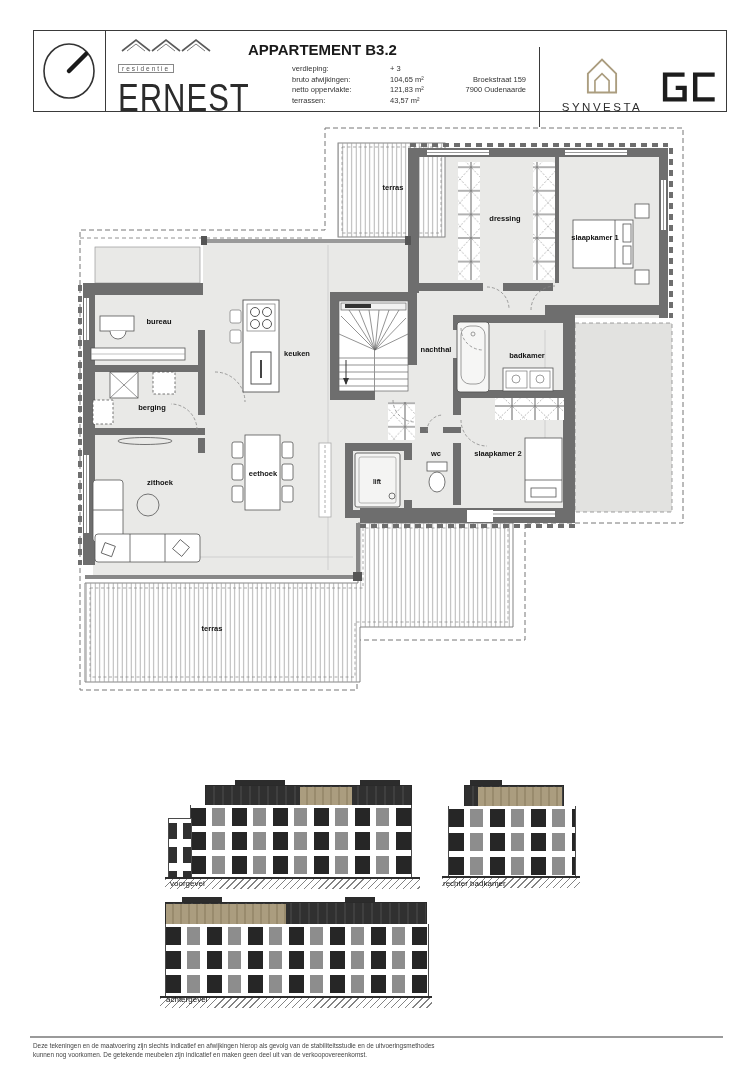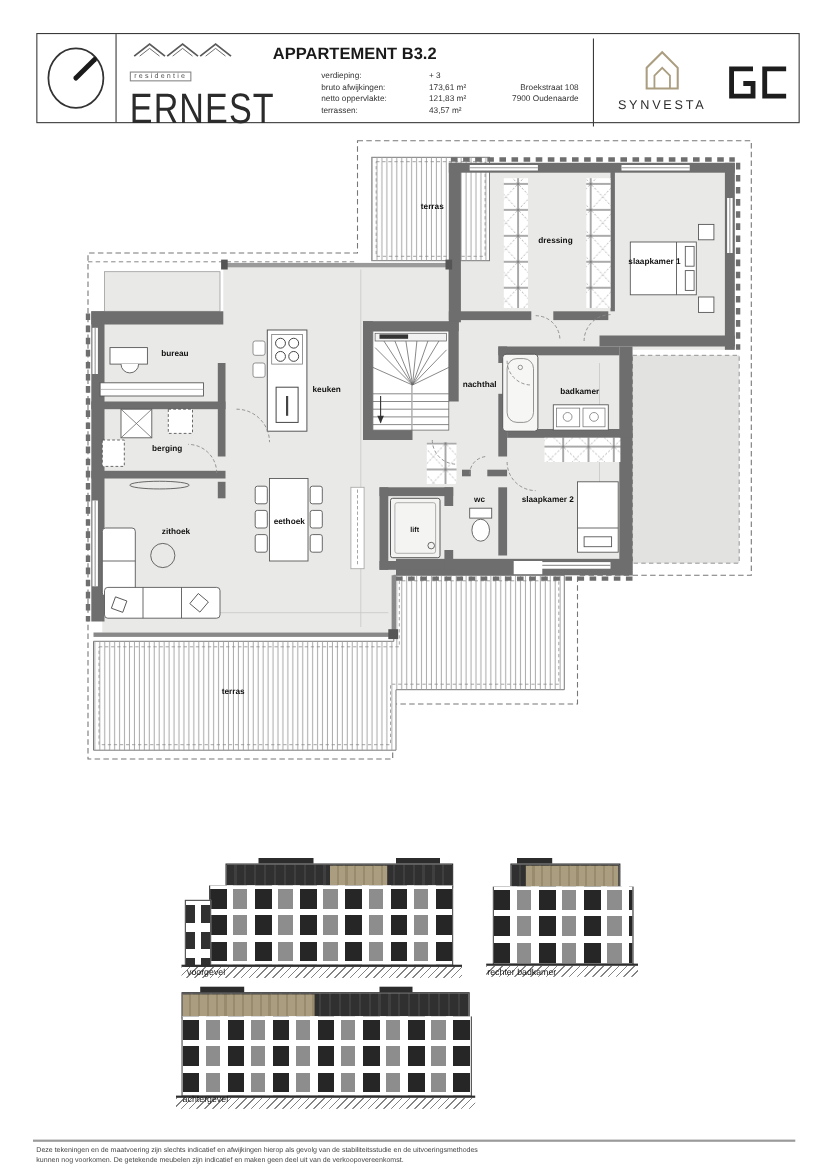--- a/index.html
+++ b/index.html
@@ -13,21 +13,21 @@
   .brand{left:84px;top:6px;width:130px;height:70px;}
   .brand-sub{display:inline-block;font-size:6.5px;letter-spacing:2px;color:#555;
              border:1px solid #888;padding:0 3px;margin-top:-2px;}
   .brand-name{font-size:31px;font-weight:200;letter-spacing:1px;color:#2b2b2b;
               transform:scale(1,1.25);transform-origin:top center;margin-top:1px;}
   .info{left:214px;top:10px;width:200px;}
   .info-title{font-size:15px;font-weight:bold;margin-bottom:6px;}
   .spec-row{display:flex;font-size:7.5px;line-height:10.5px;color:#333;margin-left:44px;}
   .spec-row .lbl{width:98px;}
   .address{left:330px;top:44px;width:162px;text-align:right;font-size:7.5px;line-height:10px;color:#333;}
-  .partners{left:505px;top:4px;width:187px;height:100%;border-left:1.5px solid #3a3a3a;}
+  .partners{left:505px;top:16px;width:187px;height:100%;border-left:1.5px solid #3a3a3a;}
   .synvesta{left:12px;top:10px;width:100px;text-align:center;}
   .synvesta-name{font-size:11.5px;letter-spacing:2.5px;color:#2e2e2e;margin-top:2px;}
   .gc{left:118px;top:20px;}
 
   
   .elev-top{background-image:repeating-linear-gradient(90deg,#303030 0 7px,#3f3f3f 7px 9px);border:1px solid #2a2a2a;}
   .elev-tan{background-image:repeating-linear-gradient(90deg,#ab9d7f 0 6px,#998b6d 6px 8px);
             border-bottom:3px solid #80755b;}
   .elev-body{background-color:#fff;border:1px solid #4a4a4a;border-top:none;
      background-image:
@@ -70,34 +70,34 @@
   </div>
 
   <div class="abs info">
     <div class="info-title">APPARTEMENT B3.2</div>
     <div class="spec-row">
       <span class="lbl">verdieping:</span>
       <span>+ 3</span>
     </div>
     <div class="spec-row">
       <span class="lbl">bruto afwijkingen:</span>
-      <span>173,61 m²</span>
+      <span>104,65 m²</span>
     </div>
     <div class="spec-row">
       <span class="lbl">netto oppervlakte:</span>
       <span>121,83 m²</span>
     </div>
     <div class="spec-row">
       <span class="lbl">terrassen:</span>
       <span>43,57 m²</span>
     </div>
   </div>
 
   <div class="abs address">
-    <div>Broekstraat 108</div>
+    <div>Broekstraat 159</div>
     <div>7900 Oudenaarde</div>
   </div>
 
   <div class="abs partners">
     <div class="abs synvesta">
       <svg width="40" height="38" viewBox="0 0 34 32">
         <path d="M5,14 L17,2 L29,14 L29,30 L5,30 Z" fill="none" stroke="#ab9d7f" stroke-width="1.6"></path>
         <path d="M11,30 L11,20 L17,14 L23,20 L23,30" fill="none" stroke="#ab9d7f" stroke-width="1.4"></path>
       </svg>
       <div class="synvesta-name">SYNVESTA</div>

